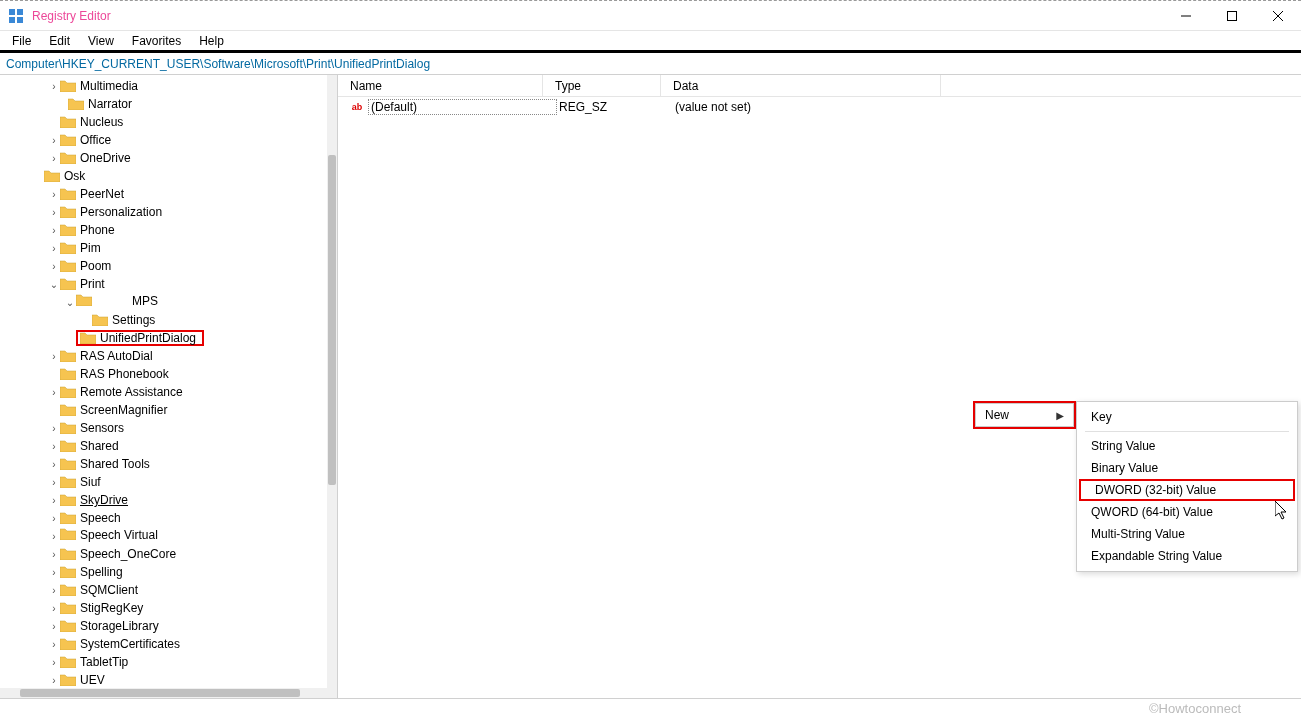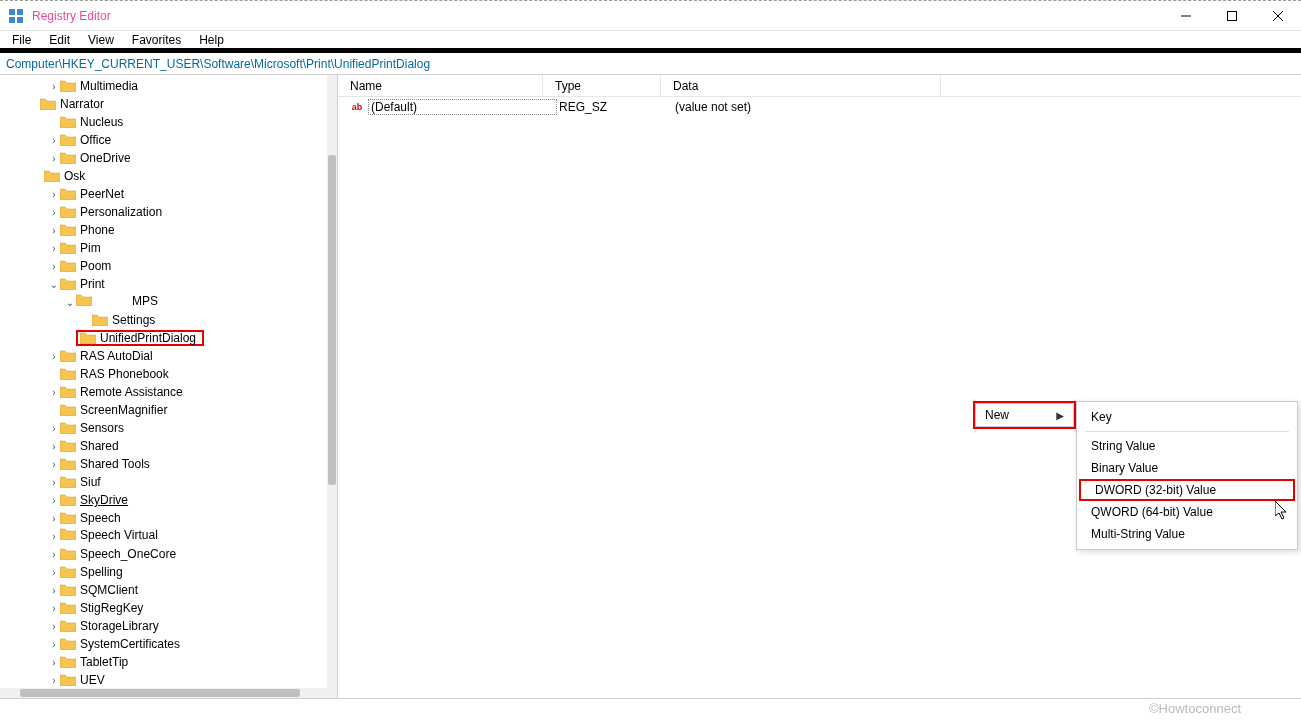--- a/index.html
+++ b/index.html
@@ -2,21 +2,21 @@
 <html><head>
 <meta charset="utf-8">
 <style>
 * { margin: 0; padding: 0; box-sizing: border-box; font-family: "Segoe UI", Tahoma, sans-serif; font-size: 12px; }
 body { background: #fff; width: 1301px; height: 722px; position: relative; overflow: hidden; border-top: 1px dashed #999; }
 .titlebar { height: 30px; display: flex; align-items: center; border-bottom: 1px solid #e5e5e5; }
 .titlebar .app-icon { width: 16px; height: 16px; margin: 0 8px; }
 .titlebar .title { flex: 1; color: #ec4899; }
 .win-controls { display: flex; height: 100%; }
 .win-controls div { width: 46px; display: flex; align-items: center; justify-content: center; color: #000; }
-.menubar { height: 22px; display: flex; align-items: center; padding: 0 4px; gap: 2px; border-bottom: 5px solid #000000; }
+.menubar { height: 22px; display: flex; align-items: center; padding: 0 4px; gap: 2px; border-bottom: 3px solid #000000; }
 .menubar span { padding: 2px 8px; }
 .addressbar { height: 22px; display: flex; align-items: center; padding: 0 6px; border-bottom: 1px solid #d0d0d0; color: #0369a1; }
 .main { display: flex; height: calc(100% - 74px - 24px); position: relative; }
 .tree-panel { width: 338px; border-right: 1px solid #d0d0d0; position: relative; overflow: hidden; }
 .tree { padding-top: 2px; position: absolute; top: 0; left: 0; right: 0; }
 .tree-item { display: flex; align-items: center; height: 18px; white-space: nowrap; }
 .expander { width: 12px; text-align: center; color: #555; font-size: 10px; cursor: pointer; }
 .expander.blank { visibility: hidden; }
 .folder-icon { width: 16px; height: 12px; margin-right: 4px; flex-shrink: 0; }
 .tree-label { color: #000; }
@@ -93,21 +93,21 @@
     <div class="tree" id="tree">
         <div class="tree-item" style="padding-left: 48px;">
           <span class="expander">›</span>
           <span style="display: flex; align-items: center; height: 16px; padding-right: 6px;">
             <svg class="folder-icon" viewBox="0 0 16 12">
               <path d="M0 1 L5 1 L7 3 L16 3 L16 12 L0 12 Z" fill="#f6c450" stroke="#caa030" stroke-width="0.5"></path>
             </svg>
             <span class="tree-label">Multimedia</span>
           </span>
         </div>
-        <div class="tree-item" style="padding-left: 28px;">
+        <div class="tree-item" style="padding-left: 56px;">
           <span class="expander blank">›</span>
           <span style="display: flex; align-items: center; height: 16px; padding-right: 6px;">
             <svg class="folder-icon" viewBox="0 0 16 12">
               <path d="M0 1 L5 1 L7 3 L16 3 L16 12 L0 12 Z" fill="#f6c450" stroke="#caa030" stroke-width="0.5"></path>
             </svg>
             <span class="tree-label">Narrator</span>
           </span>
         </div>
         <div class="tree-item" style="padding-left: 48px;">
           <span class="expander blank">›</span>
@@ -435,20 +435,21 @@
     </div>
 
     <div class="ctx2" id="ctx2">
         <div class="item">Key</div>
         <div class="sep"></div>
         <div class="item">String Value</div>
         <div class="item">Binary Value</div>
         <div class="item highlight-red">DWORD (32-bit) Value</div>
         <div class="item">QWORD (64-bit) Value</div>
         <div class="item">Multi-String Value</div>
+        <div class="item">Expandable String Value</div>
       </div>
   </div>
 </div>
 <div class="footer"></div>
 
 <div class="watermark">©Howtoconnect</div>
 
 <svg class="cursor" width="14" height="20" viewBox="0 0 14 20">
   <path d="M0 0 L0 15 L4 12 L7 18 L9 17 L6 11 L11 11 Z" fill="#fff" stroke="#000" stroke-width="1"></path>
 </svg>

